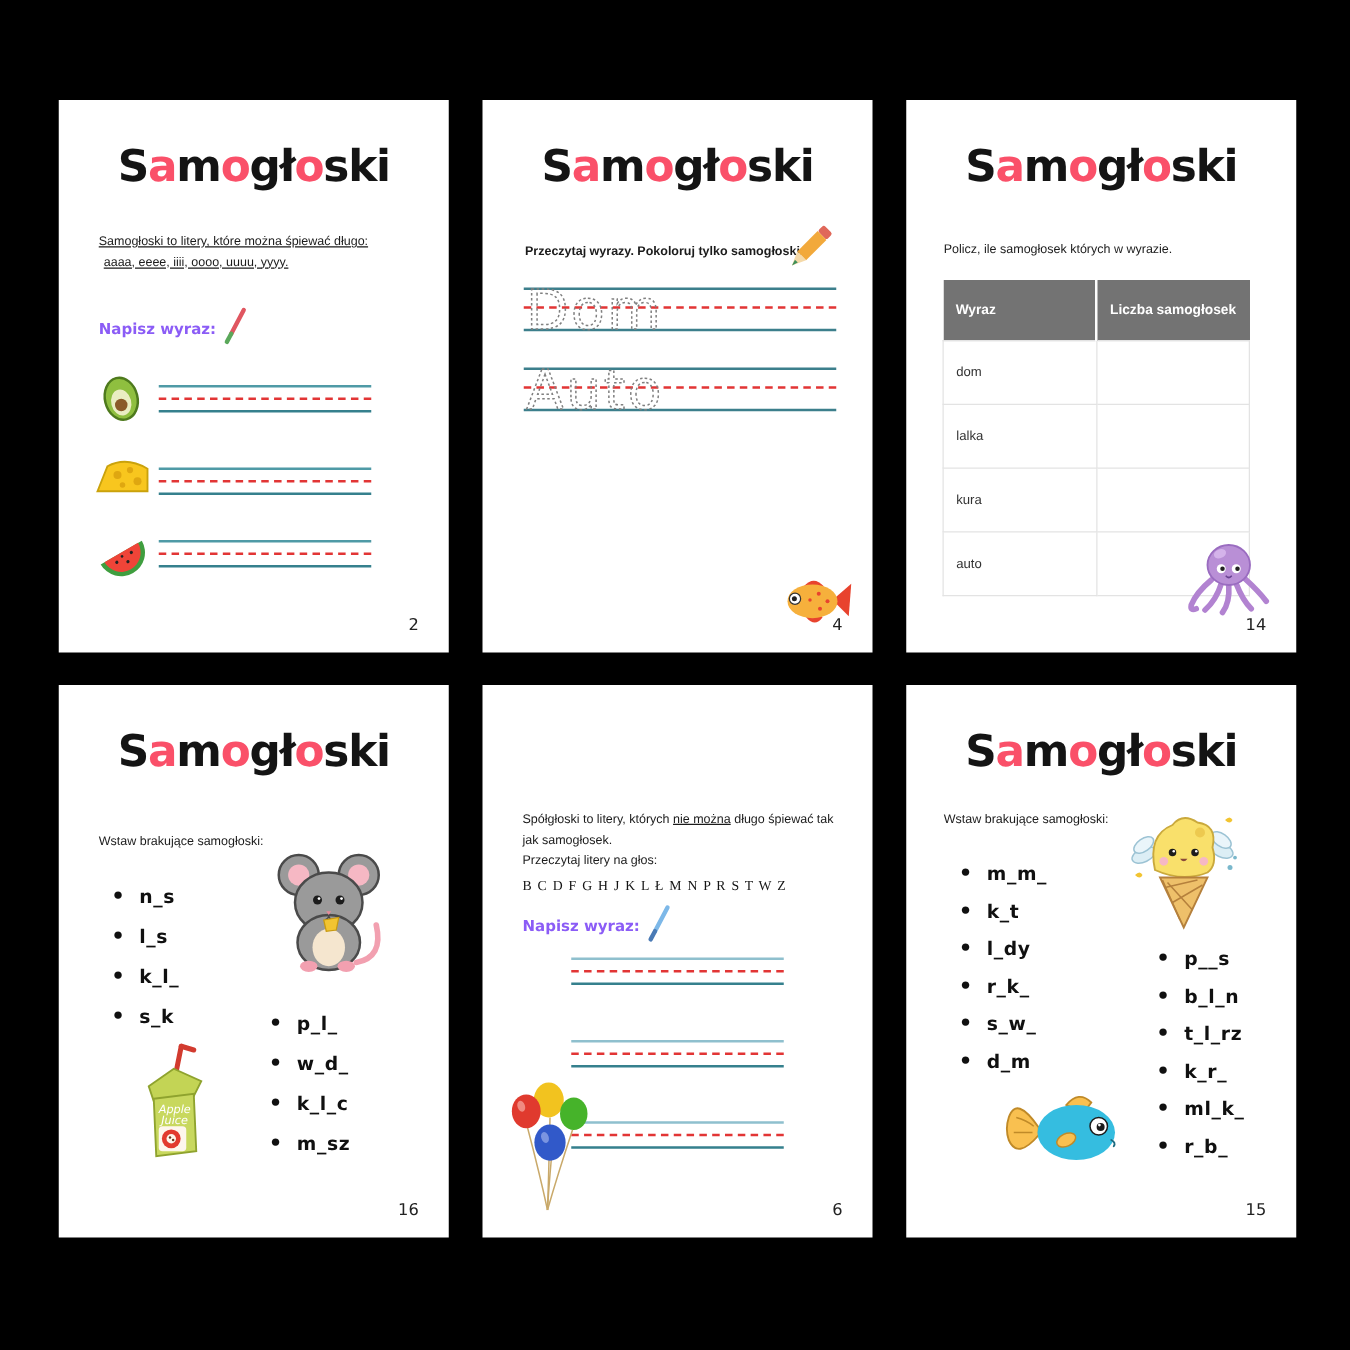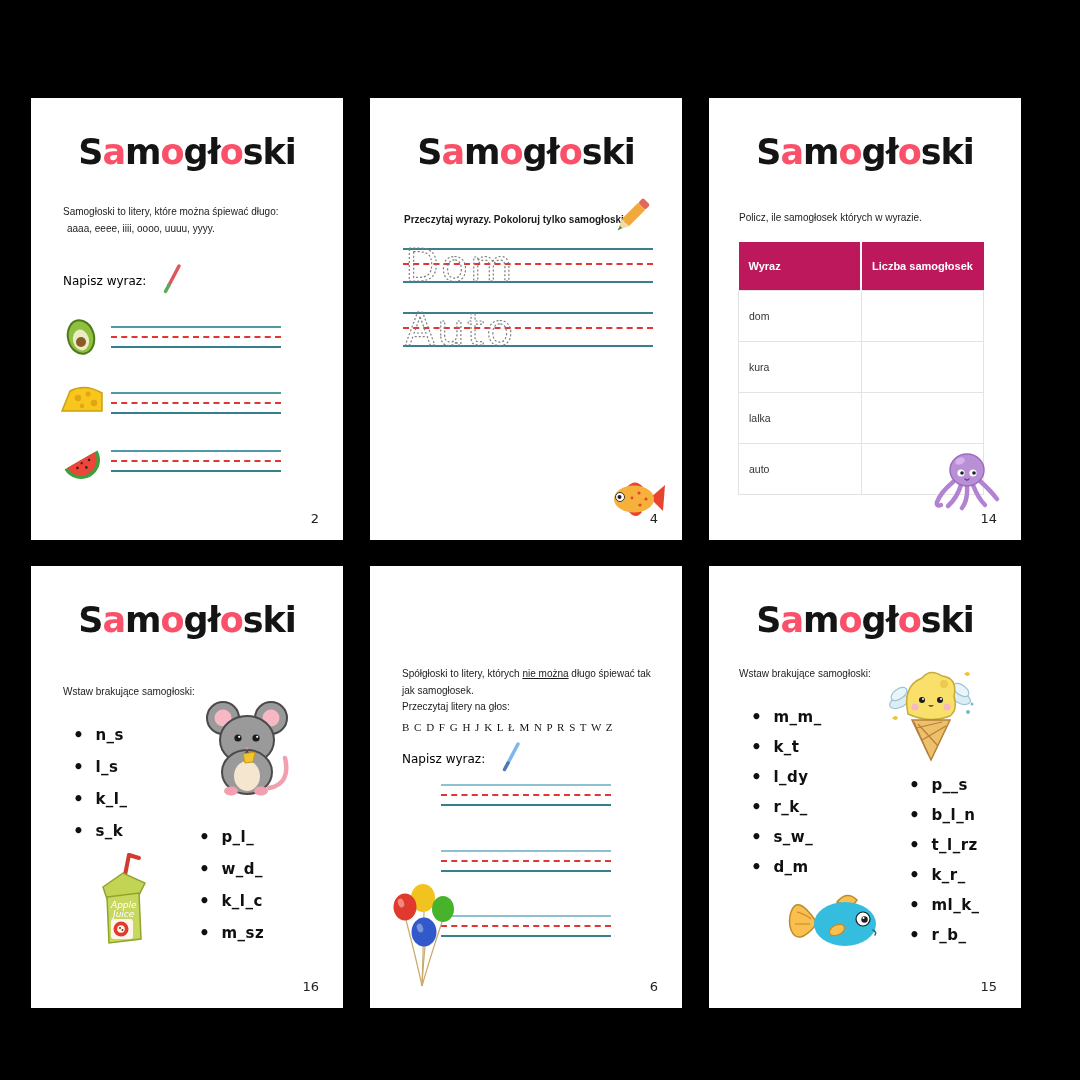--- a/index.html
+++ b/index.html
@@ -1,27 +1,27 @@
 <!DOCTYPE html>
 <html><head>
 <meta charset="utf-8">
 <style>
   html,body{margin:0;padding:0;}
   body{width:1080px;height:1080px;background:#000;position:relative;overflow:hidden;
        font-family:"DejaVu Sans",sans-serif;}
-  .grid{position:absolute;left:31px;top:80px;width:990px;height:910px;
+  .grid{position:absolute;left:47px;top:80px;width:990px;height:910px;
         display:grid;grid-template-columns:repeat(3,312px);grid-template-rows:repeat(2,442px);
-        column-gap:27px;row-gap:26px;margin-top:18px;}
+        column-gap:27px;row-gap:26px;}
   .page{background:#fff;position:relative;overflow:hidden;}
   .wtitle{margin:34px 0 0;text-align:center;font-size:35px;font-weight:bold;
           letter-spacing:-1px;color:#141414;font-family:"DejaVu Sans",sans-serif;}
   .wtitle .pk{color:#fa5069;}
   .instr{position:absolute;font-size:10px;color:#1b1b1b;
          font-family:"Liberation Sans",sans-serif;line-height:1.65;}
-  .wlabel{position:absolute;font-size:12px;font-weight:normal;color:#000000;}
+  .wlabel{position:absolute;font-size:12px;font-weight:bold;color:#8b5cf6;}
   .page-num{position:absolute;right:24px;bottom:14px;font-size:13px;color:#222;}
   
   .wl{position:absolute;height:22px;}
   .wl .t1{position:absolute;left:0;right:0;top:0;height:2px;background:#4f9aa6;}
   .wl .rd{position:absolute;left:0;right:0;top:10px;border-top:2px dashed #e23535;}
   .wl .t2{position:absolute;left:0;right:0;top:20px;height:2px;background:#35808d;}
   .wl.lt .t1{background:#8fc0ce;}
   
   .trace{position:absolute;left:33px;width:250px;height:33px;}
   .trace .t1{position:absolute;left:0;right:0;top:0;height:2px;background:#3c7f8c;}
@@ -32,35 +32,35 @@
               fill:none;stroke:#808080;stroke-width:1.2;stroke-dasharray:2 2;}
   
   .blist{position:absolute;display:flex;flex-direction:column;gap:14px;}
   .blist.tight{gap:12px;}
   .bitem{display:flex;align-items:center;gap:11px;font-size:15px;font-weight:bold;
          letter-spacing:.5px;color:#101010;}
   .bitem .dot{font-size:17px;line-height:1;}
   
   .wtable{position:absolute;left:29px;top:144px;width:246px;border-collapse:collapse;
           font-family:"Liberation Sans",sans-serif;table-layout:fixed;}
-  .wtable th{background:#be185d;color:#fff;font-size:11px;font-weight:bold;text-align:left;
+  .wtable th{background:#737373;color:#fff;font-size:11px;font-weight:bold;text-align:left;
              padding:0 4px 0 10px;height:48px;vertical-align:middle;}
   .wtable th:first-child{border-right:2px solid #fdfdfd;}
   .wtable td{border:1px solid #e3e3e3;height:48px;font-size:10.5px;color:#333;
              padding-left:10px;vertical-align:middle;background:#fff;}
   .img{position:absolute;}
 </style>
 </head>
 <body>
 
 <div class="grid">
 
   <section class="page">
     <h1 class="wtitle"><span>S</span><span class="pk">a</span><span>m</span><span class="pk">o</span><span>gł</span><span class="pk">o</span><span>ski</span></h1>
-    <div class="instr" style="left:32px;top:106px;">
+    <div class="instr" style="left:32px;top:106px;text-decoration:underline;">
       <div>Samogłoski to litery, które można śpiewać długo:</div>
       <div style="padding-left:4px">aaaa, eeee, iiii, oooo, uuuu, yyyy.</div>
     </div>
     <div class="wlabel" style="left:32px;top:176px;">Napisz wyraz:</div>
     <svg class="img" style="left:128px;top:164px;" width="26" height="32" viewBox="0 0 26 32">
       <line x1="20" y1="4" x2="10" y2="23" stroke="#e05660" stroke-width="3.5" stroke-linecap="round"></line>
       <line x1="10" y1="23" x2="6.5" y2="29.5" stroke="#5aa85a" stroke-width="3.5" stroke-linecap="round"></line>
     </svg>
 
     <svg class="img" style="left:30px;top:218px;" width="40" height="40" viewBox="0 0 40 40">
@@ -154,25 +154,25 @@
       <tbody>
           <tr>
         <th>Wyraz</th>
         <th>Liczba samogłosek</th>
       </tr>
       <tr>
             <td>dom</td>
             <td></td>
           </tr>
       <tr>
-            <td>kura</td>
+            <td>lalka</td>
             <td></td>
           </tr>
       <tr>
-            <td>lalka</td>
+            <td>kura</td>
             <td></td>
           </tr>
       <tr>
             <td>auto</td>
             <td></td>
           </tr>
     </tbody>
       </table>
     <svg class="img" style="left:222px;top:352px;" width="72" height="62" viewBox="0 0 72 62">
       <path d="M22 32 Q10 42 6 52 Q5 57 10 55" fill="none" stroke="#b283d1" stroke-width="4.5" stroke-linecap="round"></path>

